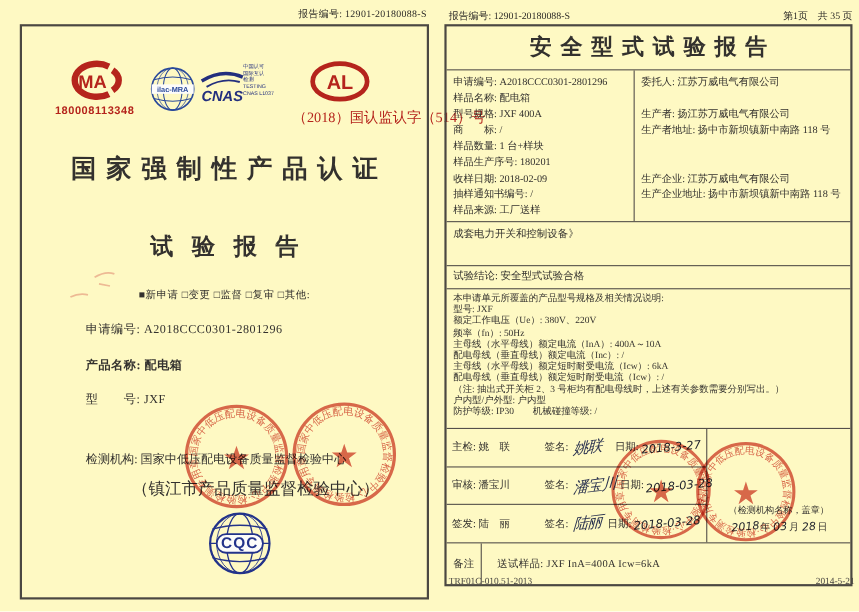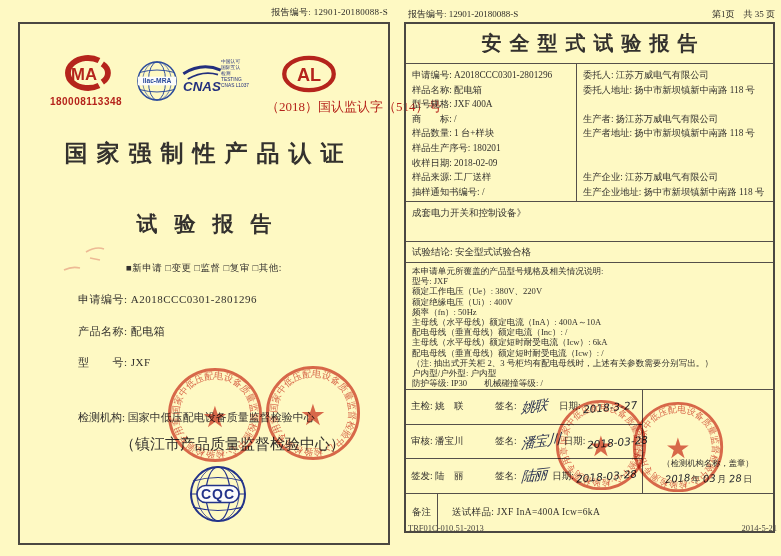--- a/index.html
+++ b/index.html
@@ -13,21 +13,21 @@
 
   .logo { position:absolute; }
   .cma-number { position:absolute; left:20px; top:72px; width:92px; text-align:center; font-size:10px; font-weight:bold; color:#b5241c; letter-spacing:.5px; font-family:"Liberation Sans",sans-serif; }
   .cnas-side { position:absolute; left:201px; top:35px; font-size:4.8px; line-height:6px; color:#232f7e; font-family:"Liberation Sans",sans-serif; }
   .cal-line { position:absolute; left:246px; top:74px; width:126px; text-align:center; font-size:13px; color:#b5241c; white-space:nowrap; }
 
   .lp-title1 { position:absolute; left:0; top:114px; width:100%; text-align:center; font-size:23px; font-weight:bold; letter-spacing:9px; padding-left:9px; white-space:nowrap; }
   .lp-title2 { position:absolute; left:0; top:186px; width:100%; text-align:center; font-size:21px; font-weight:bold; letter-spacing:17px; padding-left:17px; white-space:nowrap; }
   .lp-checks { position:absolute; left:0; top:238px; width:100%; text-align:center; font-size:9.5px; letter-spacing:.5px; white-space:nowrap; }
   .lp-field { position:absolute; left:58px; font-size:11px; letter-spacing:.5px; white-space:nowrap; }
-  .lp-f1 { top:268px; } .lp-f2 { top:300px; } .lp-f3 { top:331px; }
+  .lp-f1 { top:268px; } .lp-f2 { top:300px;font-weight:bold; } .lp-f3 { top:331px; }
   .lp-org1 { position:absolute; left:58px; top:386px; font-size:11px; white-space:nowrap; }
   .lp-org2 { position:absolute; left:100px; top:411px; font-size:15px; white-space:nowrap; }
 
   
   .page-right { position:absolute; left:400px; top:0; width:381px; height:556px; }
   .rp-head { position:absolute; top:8px; left:8px; right:6px; display:flex; justify-content:space-between; font-size:9px; color:#2e2c29; }
   .rp-border { position:absolute; left:4px; top:22px; width:371px; height:511px; border:2px solid #4b4842; display:flex; flex-direction:column; background:transparent; }
   .rp-border > div { border-bottom:1px solid #55504a; }
   .rp-border > div:last-child { border-bottom:none; }
 
@@ -193,47 +193,45 @@
 
       <div class="rp-info">
         <div class="col-l">
           <div class="line">申请编号: A2018CCC0301-2801296</div>
           <div class="line">样品名称: 配电箱</div>
           <div class="line">型号规格: JXF 400A</div>
           <div class="line">商　　标: /</div>
           <div class="line">样品数量: 1 台+样块</div>
           <div class="line">样品生产序号: 180201</div>
           <div class="line">收样日期: 2018-02-09</div>
+          <div class="line">抽样通知书编号: /</div>
           <div class="line">样品来源: 工厂送样</div>
-          <div class="line">抽样通知书编号: /</div>
         </div>
         <div class="col-r">
           <div class="line">委托人: 江苏万威电气有限公司</div>
-          <div class="line">委托人地址: 扬中市新坝镇新中南路 118 号</div>
           <div class="line"></div>
           <div class="line">生产者: 扬江苏万威电气有限公司</div>
           <div class="line">生产者地址: 扬中市新坝镇新中南路 118 号</div>
           <div class="line"></div>
           <div class="line"></div>
           <div class="line">生产企业: 江苏万威电气有限公司</div>
           <div class="line">生产企业地址: 扬中市新坝镇新中南路 118 号</div>
         </div>
       </div>
 
       <div class="rp-standard">
         <div class="line">成套电力开关和控制设备》</div>
       </div>
 
       <div class="rp-conclusion">试验结论: 安全型式试验合格</div>
 
       <div class="rp-coverage">
         <div class="line">本申请单元所覆盖的产品型号规格及相关情况说明:</div>
         <div class="line">型号: JXF</div>
         <div class="line">额定工作电压（Ue）: 380V、220V</div>
-        <div class="line">额定绝缘电压（Ui）: 400V</div>
         <div class="line">频率（fn）: 50Hz</div>
         <div class="line">主母线（水平母线）额定电流（InA）: 400A～10A</div>
         <div class="line">配电母线（垂直母线）额定电流（Inc）: /</div>
         <div class="line">主母线（水平母线）额定短时耐受电流（Icw）: 6kA</div>
         <div class="line">配电母线（垂直母线）额定短时耐受电流（Icw）: /</div>
         <div class="line">（注: 抽出式开关柜 2、3 号柜均有配电母线时，上述有关参数需要分别写出。）</div>
         <div class="line">户内型/户外型: 户内型</div>
         <div class="line">防护等级: IP30　　机械碰撞等级: /</div>
       </div>
 

